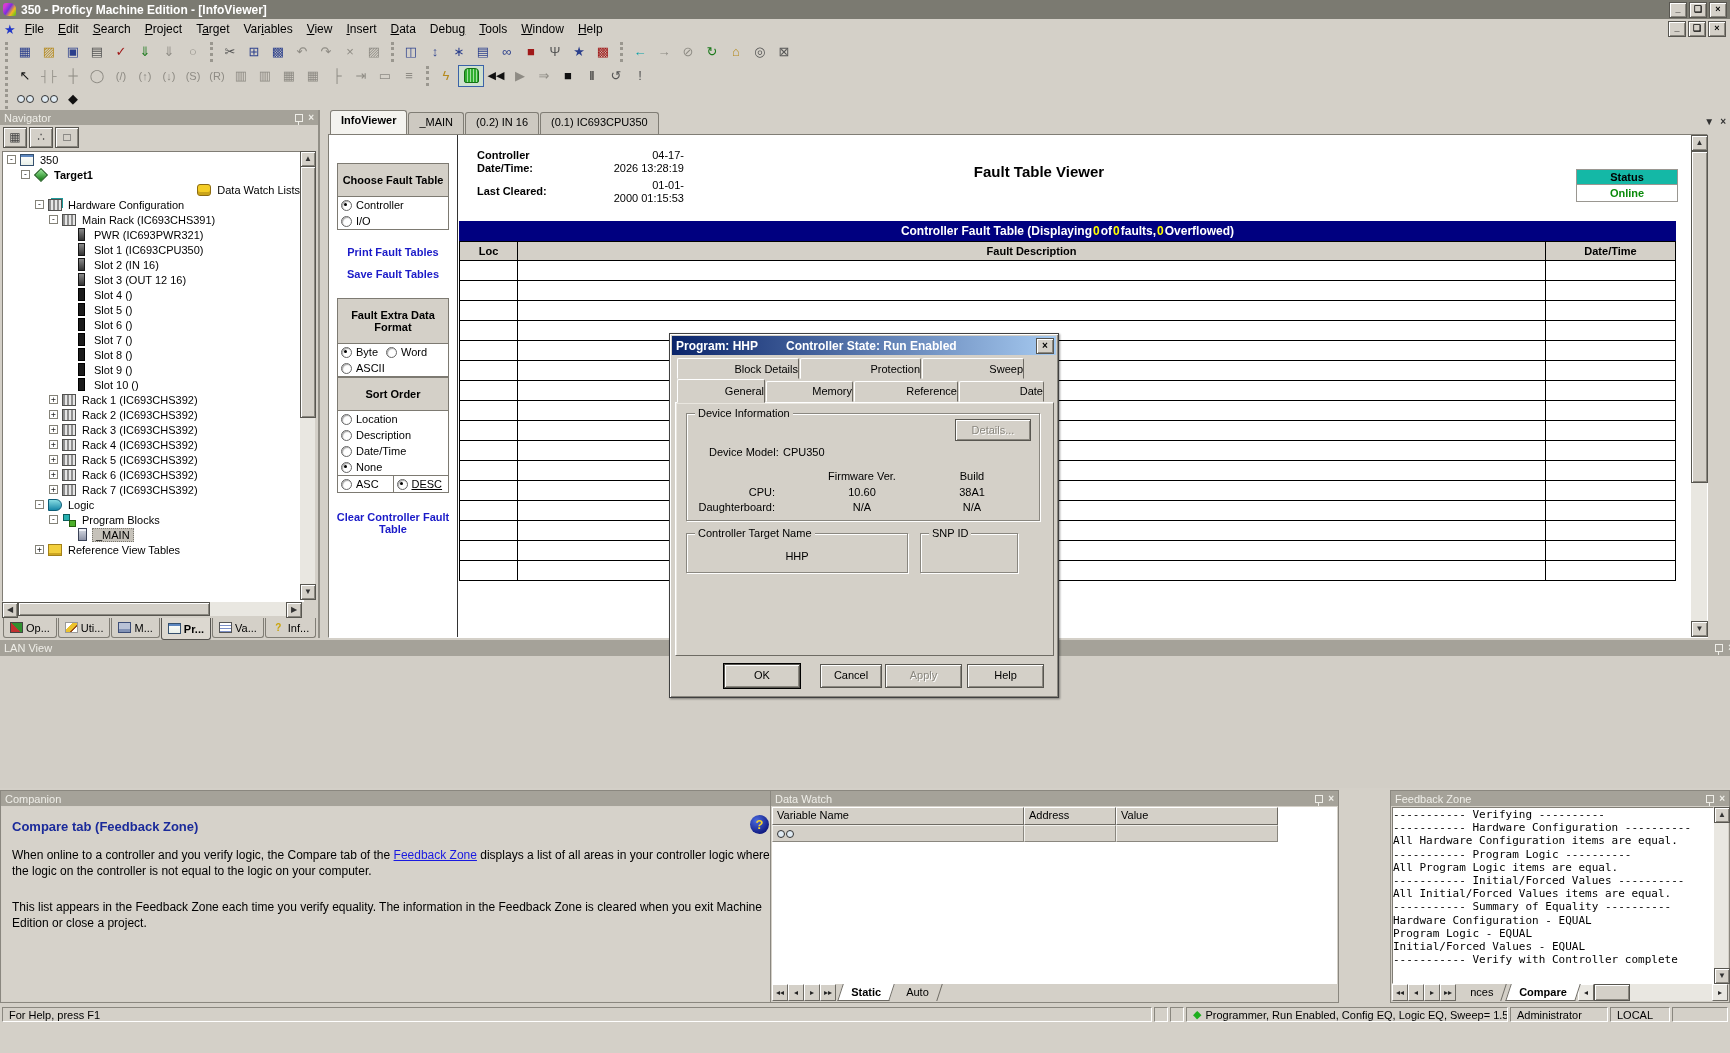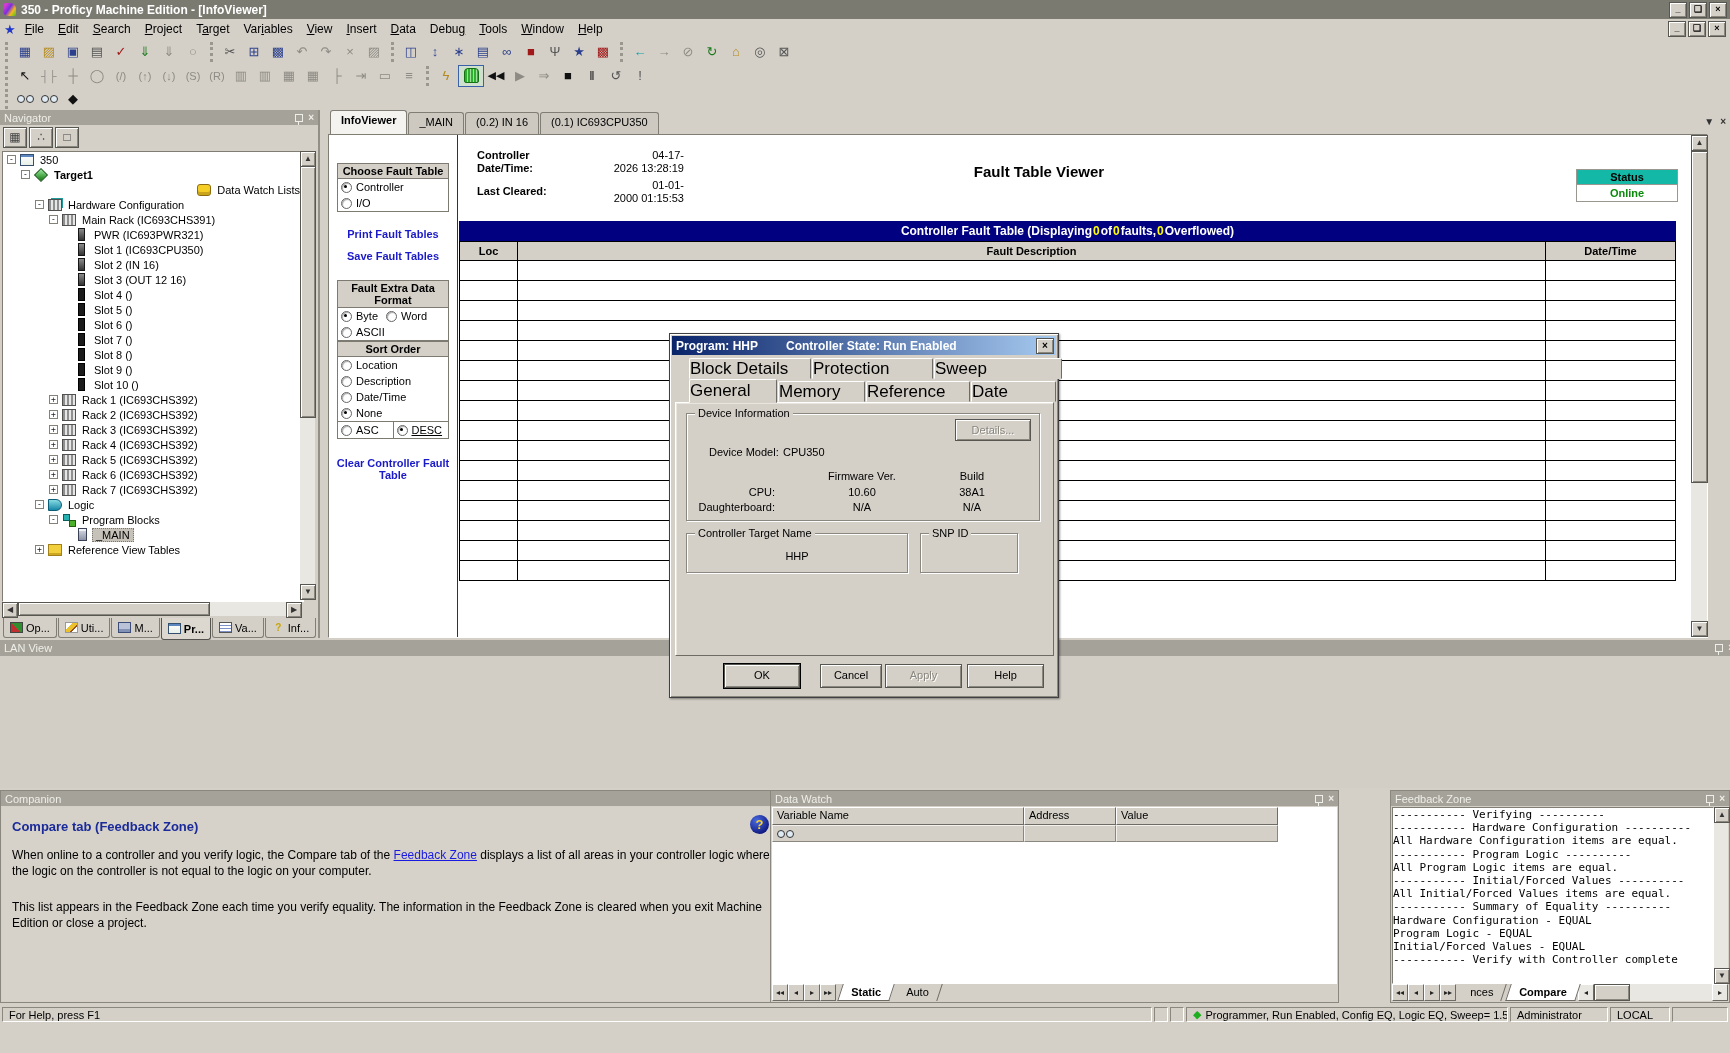--- a/index.html
+++ b/index.html
@@ -79,21 +79,21 @@
   .nti-inf{color:#caa40a;}
   
   #docarea{left:326px;top:110px;width:1404px;height:528px;background:#d4d0c8;}
   #doc-tabs{position:absolute;left:4px;top:2px;height:22px;display:flex;align-items:flex-end;gap:1px;}
   .dtab{font-size:11px;padding:3px 10px;border:1px solid #807d75;border-bottom:none;border-radius:3px 3px 0 0;background:#cdc9c1;height:15px;}
   .dtab.active{font-weight:bold;background:#f4f3ef;height:17px;}
   #doc-right-btns{position:absolute;right:4px;top:6px;display:flex;gap:6px;font-size:10px;color:#333;}
   #doc{position:absolute;left:2px;top:24px;width:1378px;height:502px;background:#fff;border:1px solid;border-color:#807d75 #fff #fff #807d75;}
   #iv-sidebar{position:absolute;left:0;top:0;width:128px;height:100%;background:#fff;border-right:1px solid #333;}
   .sb-box{margin:0 8px;border:1px solid #7d7a72;font-size:11px;}
-  .sb-box-title{background:#d4d0c8;border-bottom:1px solid #7d7a72;font-weight:bold;text-align:center;padding:1px 0;}
+  .sb-box-title{background:#d4d0c8;border-bottom:1px solid #7d7a72;font-weight:bold;text-align:center;padding:10px 0;}
   .sb-row{display:flex;align-items:center;gap:4px;padding:2px 3px;background:#fff;}
   .radio{width:9px;height:9px;border-radius:50%;background:#fff;border:1px solid #666;box-shadow:inset 1px 1px 1px #aaa;position:relative;flex:none;}
   .radio.checked::after{content:"";position:absolute;left:2px;top:2px;width:3px;height:3px;border-radius:50%;background:#000;}
   .sb-link{color:#1a1ac8;font-weight:bold;font-size:11px;text-align:center;margin:10px 4px 0 4px;cursor:pointer;}
   #iv-main{position:absolute;left:130px;top:0;width:1220px;height:100%;background:#fff;font-size:11px;}
   .fv-lab{font-weight:bold;line-height:13px;}
   #fv-title{font-size:15px;font-weight:bold;text-align:center;}
   #fv-status{width:100px;border:1px solid #9a9791;text-align:center;}
   #fv-status .st-h{background:#14b8a6;font-weight:bold;border-bottom:1px solid #9a9791;padding:1px 0;}
   #fv-status .st-v{color:#0a8a0a;font-weight:bold;padding:2px 0;background:#fff;}
@@ -111,21 +111,21 @@
   
   #lanbar{left:0;top:640px;width:1730px;height:16px;}
   #lanbody{left:0;top:656px;width:1730px;height:132px;background:#d2cec6;}
   
   #dialog{left:669px;top:333px;width:388px;height:363px;background:#d4d0c8;border:1px solid #404040;
           box-shadow:inset 1px 1px 0 #fff,inset -1px -1px 0 #8a877f,1px 1px 2px rgba(0,0,0,.4);z-index:60;}
   #dlg-title{position:absolute;left:2px;top:2px;right:2px;height:19px;display:flex;align-items:center;
              background:linear-gradient(90deg,#0a246a,#a6caf0);color:#fff;font-weight:bold;font-size:12px;padding-left:4px;}
   #dlg-title .t2{margin-left:28px;}
   #dlg-close{margin-left:auto;margin-right:2px;width:16px;height:14px;font:bold 10px/13px "Liberation Sans",sans-serif;text-align:center;color:#000;}
-  .dtab2{position:absolute;font-size:17px;text-align:left;border:1px solid;border-color:#fff #6e6b64 #d4d0c8 #fff;background:#d4d0c8;border-radius:2px 2px 0 0;box-sizing:border-box;margin-left:12px;}
+  .dtab2{position:absolute;font-size:11px;text-align:right;border:1px solid;border-color:#fff #6e6b64 #d4d0c8 #fff;background:#d4d0c8;border-radius:2px 2px 0 0;box-sizing:border-box;}
   #dlg-panel{position:absolute;left:5px;top:68px;width:377px;height:252px;border:1px solid;border-color:#fff #6e6b64 #6e6b64 #fff;box-shadow:inset 1px 1px 0 #e9e6df;background:#d4d0c8;}
   .grp{position:absolute;border:1px solid #8a8780;box-shadow:1px 1px 0 #fff,inset 1px 1px 0 #fff;font-size:11px;}
   .grp-leg{position:absolute;left:8px;top:-7px;background:#d4d0c8;padding:0 3px;font-size:11px;}
   .dbtn{position:absolute;text-align:center;font-size:11px;border:1px solid #585650;box-shadow:inset 1px 1px 0 #fff,inset -1px -1px 0 #8a877f;background:#d4d0c8;line-height:20px;}
   .dbtn.disabled{color:#8a877f;text-shadow:1px 1px 0 #fff;}
   .dbtn.default{outline:1px solid #000;}
   .dlg-txt{position:absolute;font-size:11px;}
   
   .panel{background:#d4d0c8;border:1px solid #8a877f;box-sizing:border-box;}
   #companion{left:0;top:790px;width:814px;height:213px;}
@@ -829,21 +829,21 @@
 
   <div id="dialog" class="abs">
     <div id="dlg-title">
       <span>Program: HHP</span>
       <span class="t2">Controller State: Run Enabled</span>
       <span id="dlg-close" class="out2">×</span>
     </div>
     <div id="dlg-tabs-back">
         <div class="dtab2" style="left: 7px; top: 24px; width: 122px; height: 21px; line-height: 20px;">Block Details</div>
         <div class="dtab2" style="left: 130px; top: 24px; width: 121px; height: 21px; line-height: 20px;">Protection</div>
-        <div class="dtab2" style="left: 252px; top: 24px; width: 128px; height: 21px; line-height: 20px;">Sweep</div>
+        <div class="dtab2" style="left: 252px; top: 24px; width: 102px; height: 21px; line-height: 20px;">Sweep</div>
       </div>
     <div id="dlg-tabs-front">
         <div class="dtab2" style="left: 7px; top: 45px; height: 24px; line-height: 22px; z-index: 5; width: 88px;">General</div>
         <div class="dtab2" style="left: 96px; top: 47px; height: 21px; line-height: 19px; width: 87px;">Memory</div>
         <div class="dtab2" style="left: 184px; top: 47px; height: 21px; line-height: 19px; width: 104px;">Reference</div>
         <div class="dtab2" style="left: 289px; top: 47px; height: 21px; line-height: 19px; width: 85px;">Date</div>
       </div>
     <div id="dlg-panel">
       <div class="grp" style="left:10px;top:10px;width:352px;height:106px;">
         <span class="grp-leg">Device Information</span>

